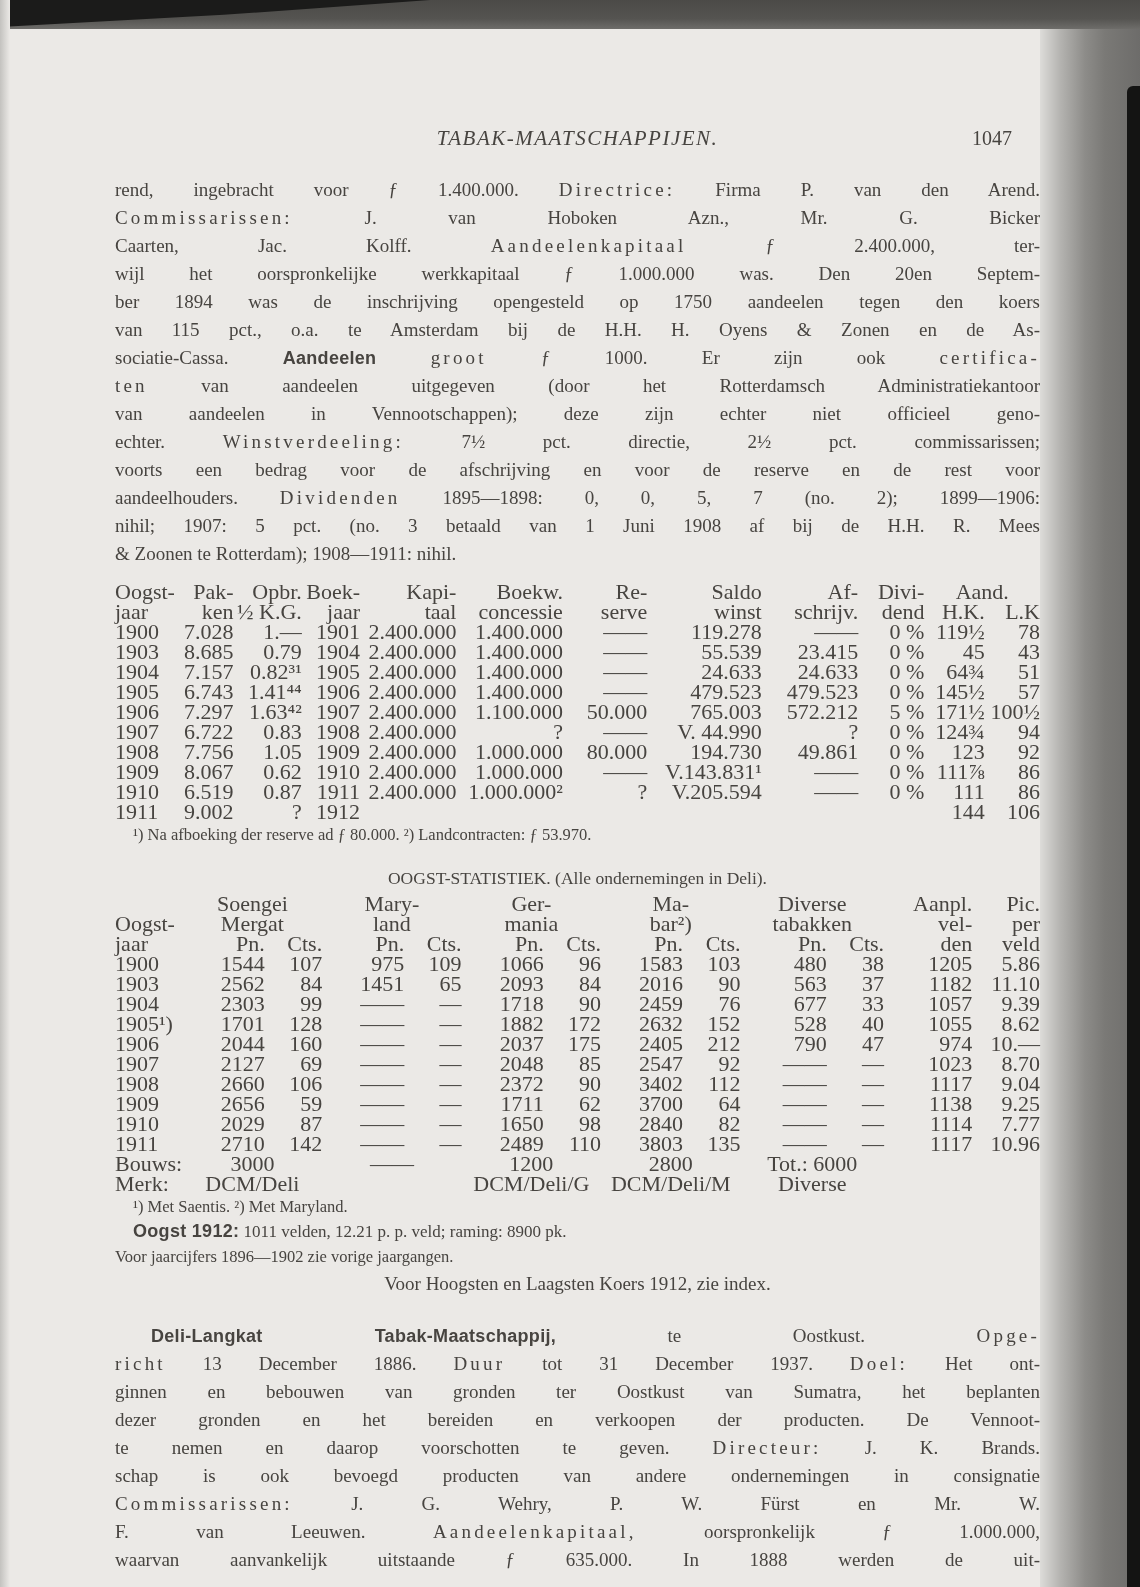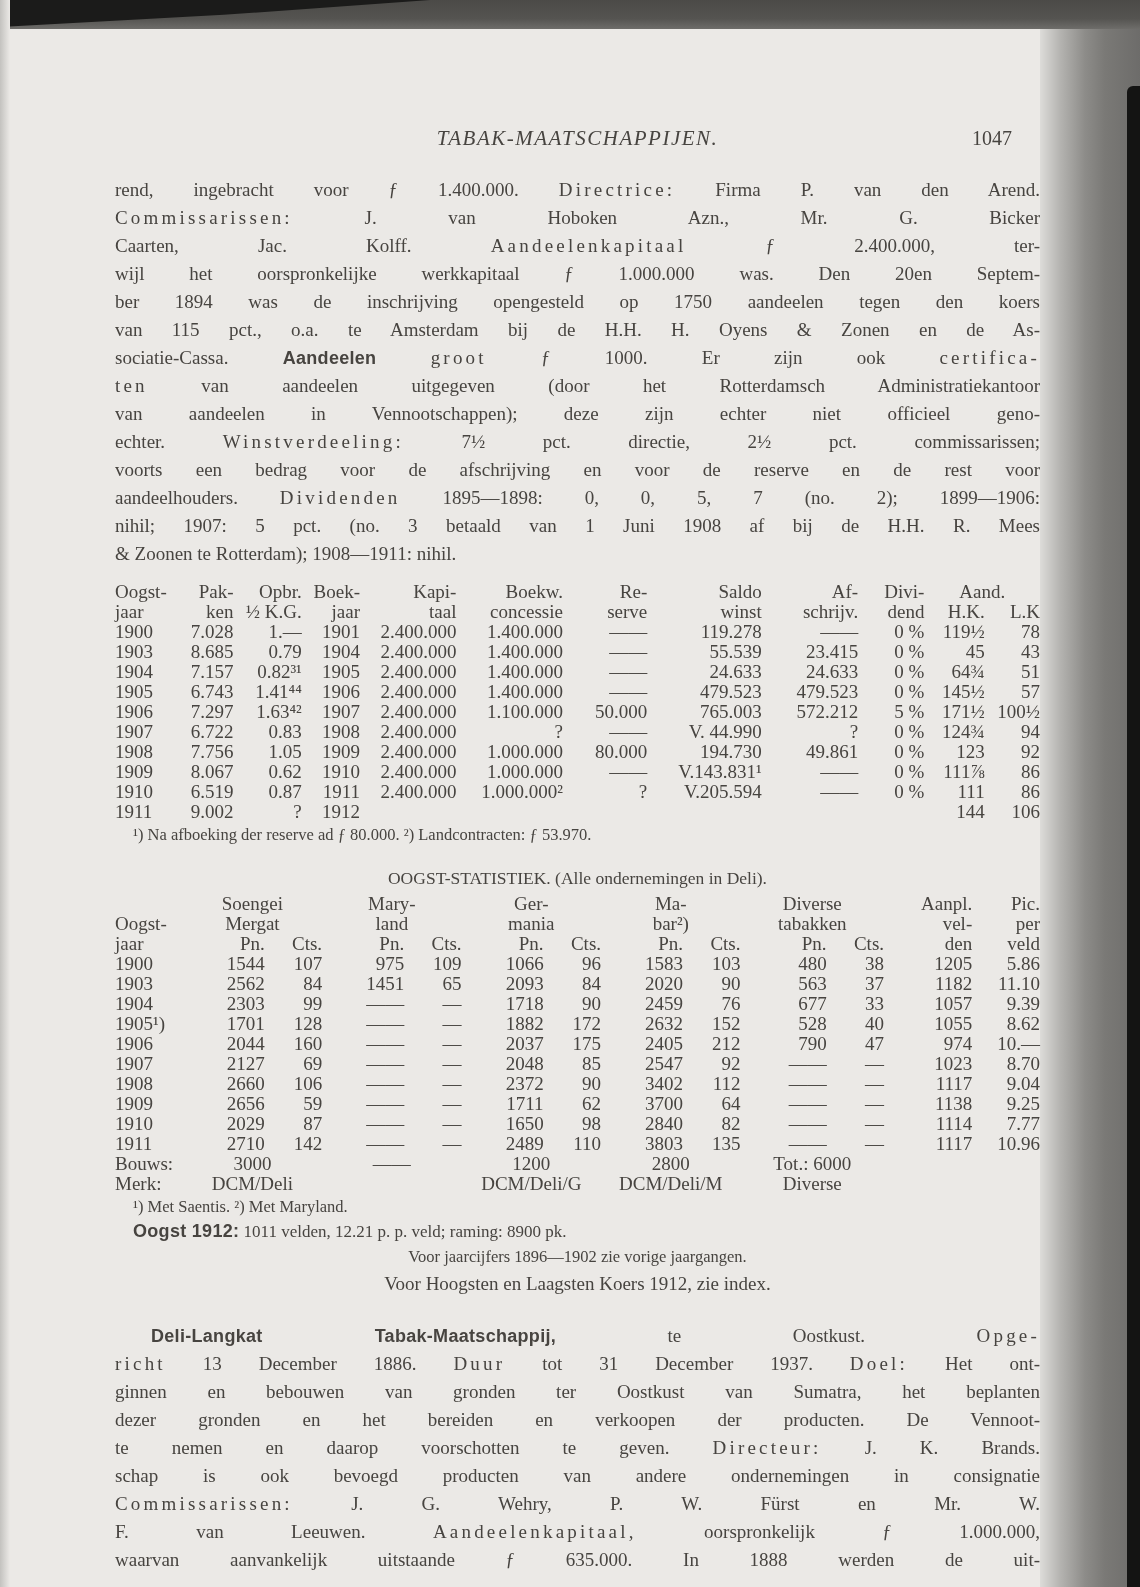--- a/index.html
+++ b/index.html
@@ -26,32 +26,32 @@
   .pg-num{position:absolute;right:28px;top:1px;font-size:20px;}
   .para{font-size:19px;line-height:28px;}
   .para1{margin-top:22px;}
   .para2{margin-top:26px;}
   .para2 .line:first-child{text-indent:36px;}
   .line{text-align:justify;text-align-last:justify;}
   .line.nj{text-align-last:auto;}
   .sp{letter-spacing:3.2px;}
   .b{font-family:"Liberation Sans","DejaVu Sans",sans-serif;font-weight:700;font-size:18px;letter-spacing:0.3px;}
   table{border-collapse:collapse;table-layout:fixed;}
-  .t1,.t2{width:925px;font-size:19px;}
+  .t1,.t2{width:925px;font-size:22px;}
   .t1{margin-top:14px;}
   .t2{margin-top:5px;}
   .t1 th,.t1 td,.t2 th,.t2 td{font-weight:normal;padding:0;line-height:20px;
     text-align:right;white-space:nowrap;overflow:visible;}
   .t1 th:first-child,.t1 td:first-child,
   .t2 th:first-child,.t2 td:first-child{text-align:left;}
   .t1 .aand,.t2 .grp{text-align:center;}
   .fn{font-size:16.5px;padding-left:18px;margin-top:3px;line-height:20px;}
   .oogst-title{font-size:17.5px;margin-top:22px;text-align:center;line-height:22px;}
   .oogst1912{font-size:17px;padding-left:18px;margin-top:3px;line-height:23px;}
-  .note1{font-size:16.5px;text-align:center;margin-top:3px;line-height:22px;}
+  .note1{font-size:16.5px;text-align:left;margin-top:3px;line-height:22px;}
   .note2{font-size:19px;text-align:center;margin-top:4px;line-height:24px;}
 </style>
 </head>
 <body>
 
 <div class="scan-right"></div>
 <div class="scan-right-black"></div>
 <div class="scan-top"></div>
 <div class="scan-top-dark"></div>
 <div class="scan-left"></div>
@@ -342,21 +342,21 @@
           <td>5.86</td>
         </tr>
         <tr>
           <td>1903</td>
           <td>2562</td>
           <td>84</td>
           <td>1451</td>
           <td>65</td>
           <td>2093</td>
           <td>84</td>
-          <td>2020</td>
+          <td>2016</td>
           <td>90</td>
           <td>563</td>
           <td>37</td>
           <td>1182</td>
           <td>11.10</td>
         </tr>
         <tr>
           <td>1904</td>
           <td>2303</td>
           <td>99</td>

